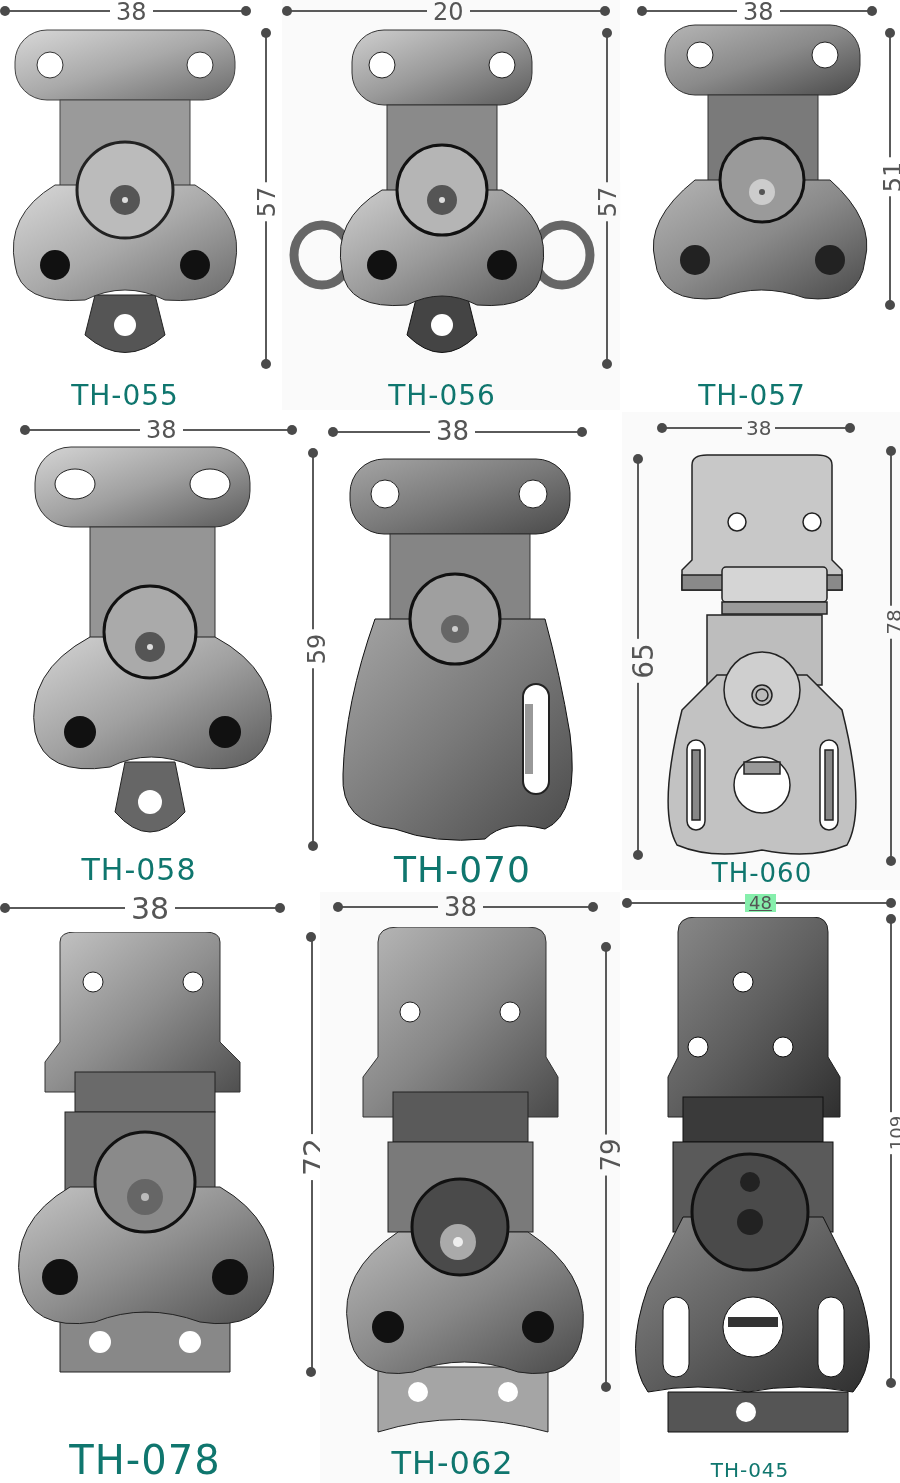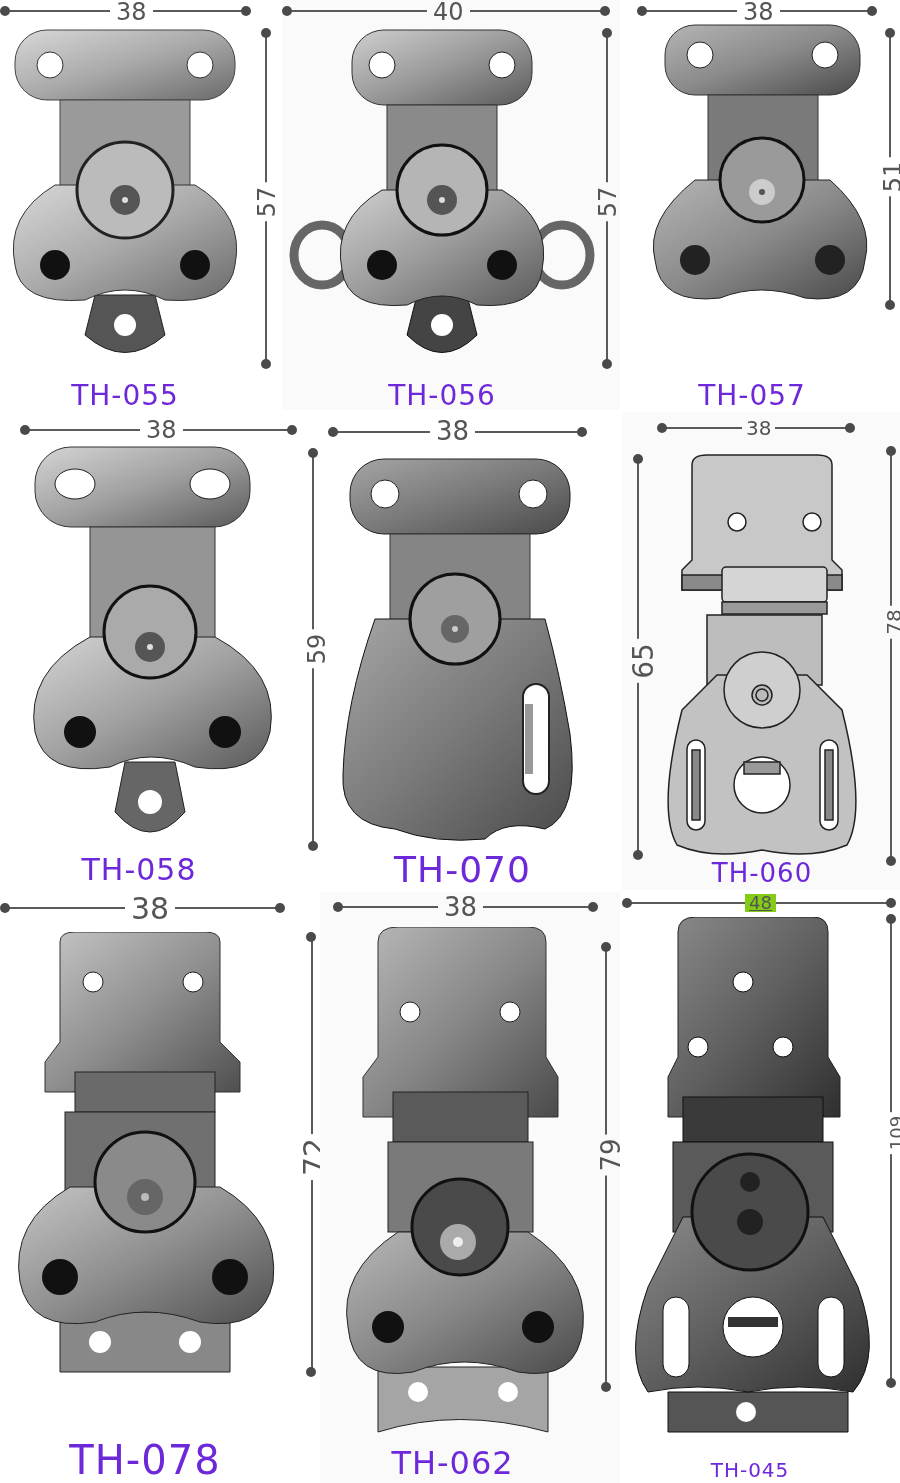--- a/index.html
+++ b/index.html
@@ -4,21 +4,21 @@
 <style>
   html,body{margin:0;padding:0;background:#fff;}
   body{width:900px;height:1483px;position:relative;overflow:hidden;font-family:"Liberation Sans","DejaVu Sans",sans-serif;}
   .panel{position:absolute;background:#fff;}
   .panel.alt{background:#fafafa;}
   .hline{position:absolute;height:2px;background:#5a5a5a;}
   .vline{position:absolute;width:2px;background:#5a5a5a;}
   .dot{position:absolute;width:10px;height:10px;border-radius:50%;background:#4a4a4a;}
   .dimtxt{position:absolute;color:#555;background:inherit;line-height:1;white-space:nowrap;font-family:"DejaVu Sans",sans-serif;}
   .vtxt{position:absolute;color:#555;line-height:1;white-space:nowrap;transform:rotate(-90deg);transform-origin:center center;font-family:"DejaVu Sans",sans-serif;}
-  .label{position:absolute;color:#6d28d9;text-align:center;line-height:1;white-space:nowrap;font-family:"DejaVu Sans",sans-serif;letter-spacing:1px;}
+  .label{position:absolute;color:#0f766e;text-align:center;line-height:1;white-space:nowrap;font-family:"DejaVu Sans",sans-serif;letter-spacing:1px;}
   .part{position:absolute;}
   .part svg{width:100%;height:100%;display:block;}
 </style>
 </head>
 <body>
 
 <div class="panel" style="left:0;top:0;width:280px;height:410px;">
   <div class="hline" style="left:5px;top:10px;width:240px;"></div>
   <div class="dot" style="left:0;top:6px;"></div>
   <div class="dot" style="left:241px;top:6px;"></div>
@@ -50,21 +50,21 @@
         <circle cx="190" cy="240" r="15" fill="#111"></circle>
     </svg>
   </div>
   <div class="label" style="left:0;width:250px;top:382px;font-size:28px;">TH-055</div>
 </div>
 
 <div class="panel alt" style="left:282px;top:0;width:338px;height:410px;">
   <div class="hline" style="left:5px;top:10px;width:318px;"></div>
   <div class="dot" style="left:0;top:6px;"></div>
   <div class="dot" style="left:318px;top:6px;"></div>
-  <div class="dimtxt" style="left:145px;top:0;font-size:24px;background:#fafafa;padding:0 6px;">40</div>
+  <div class="dimtxt" style="left:145px;top:0;font-size:24px;background:#fafafa;padding:0 6px;">20</div>
   <div class="vline" style="left:324px;top:32px;height:332px;"></div>
   <div class="dot" style="left:320px;top:28px;"></div>
   <div class="dot" style="left:320px;top:359px;"></div>
   <div class="vtxt" style="left:307px;top:190px;font-size:24px;background:#fafafa;padding:0 4px;">57</div>
   <div class="part" style="left:5px;top:25px;width:310px;height:345px;">
     <svg viewBox="0 0 310 345">
         <defs>
           <linearGradient id="g2" x1="0" y1="0" x2="1" y2="1">
             <stop offset="0" stop-color="#cfcfcf"></stop>
             <stop offset=".5" stop-color="#9a9a9a"></stop>
@@ -297,21 +297,21 @@
         <circle cx="200" cy="400" r="16" fill="#111"></circle>
     </svg>
   </div>
   <div class="label" style="left:0;width:265px;top:555px;font-size:32px;">TH-062</div>
 </div>
 
 <div class="panel" style="left:620px;top:892px;width:280px;height:591px;">
   <div class="hline" style="left:5px;top:10px;width:265px;"></div>
   <div class="dot" style="left:2px;top:6px;"></div>
   <div class="dot" style="left:266px;top:6px;"></div>
-  <div class="dimtxt" style="left:125px;top:2px;font-size:18px;background:#84cc16;padding:0 4px;text-decoration:underline;">48</div>
+  <div class="dimtxt" style="left:125px;top:2px;font-size:18px;background:#86efac;padding:0 4px;text-decoration:underline;">48</div>
   <div class="vline" style="left:270px;top:26px;height:465px;"></div>
   <div class="dot" style="left:266px;top:22px;"></div>
   <div class="dot" style="left:266px;top:486px;"></div>
   <div class="vtxt" style="left:256px;top:232px;font-size:18px;background:#fff;padding:0 4px;">109</div>
   <div class="part" style="left:8px;top:25px;width:250px;height:520px;">
     <svg viewBox="0 0 250 520">
         <defs>
           <linearGradient id="g8" x1="0" y1="0" x2="1" y2="1">
             <stop offset="0" stop-color="#8a8a8a"></stop>
             <stop offset=".5" stop-color="#5f5f5f"></stop>

